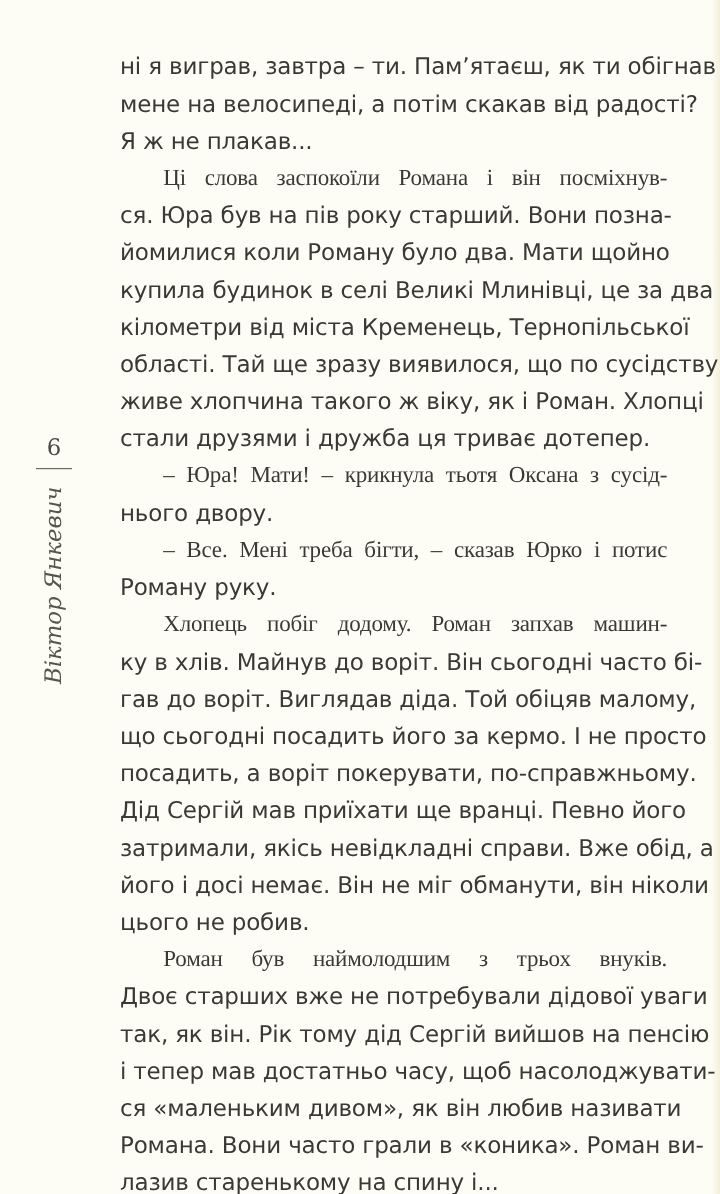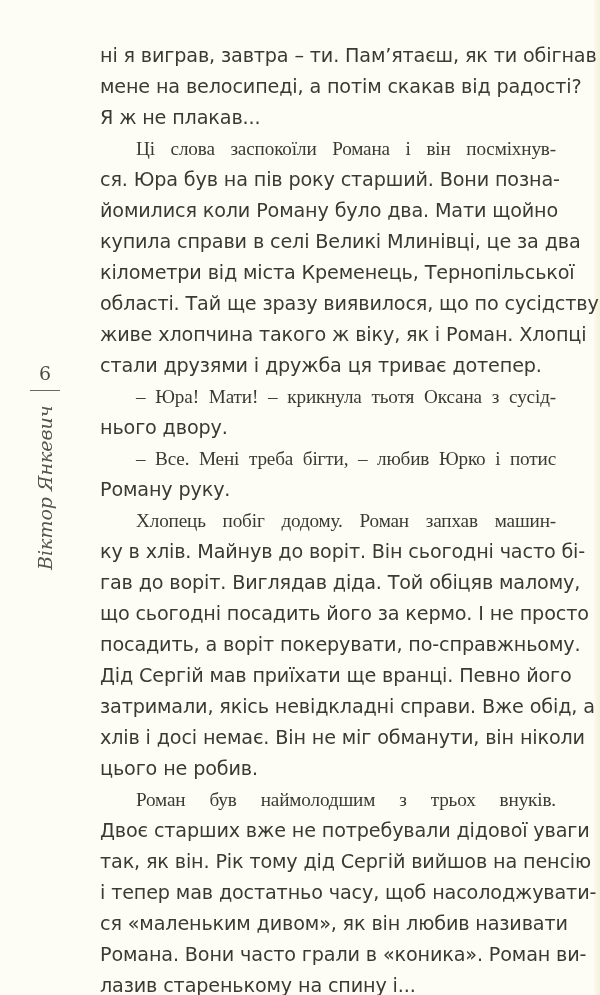--- a/index.html
+++ b/index.html
@@ -92,37 +92,37 @@
 </div>
 <div class="author-vertical">Віктор Янкевич</div>
 
 <div class="body-text">
   <span class="line">ні я виграв, завтра – ти. Пам’ятаєш, як ти обігнав</span>
   <span class="line">мене на велосипеді, а потім скакав від радості?</span>
   <span class="line last">Я ж не плакав...</span>
   <span class="line indent">Ці слова заспокоїли Романа і він посміхнув-</span>
   <span class="line">ся. Юра був на пів року старший. Вони позна-</span>
   <span class="line">йомилися коли Роману було два. Мати щойно</span>
-  <span class="line">купила справи в селі Великі Млинівці, це за два</span>
+  <span class="line">купила будинок в селі Великі Млинівці, це за два</span>
   <span class="line">кілометри від міста Кременець, Тернопільської</span>
   <span class="line">області. Тай ще зразу виявилося, що по сусідству</span>
   <span class="line">живе хлопчина такого ж віку, як і Роман. Хлопці</span>
   <span class="line last">стали друзями і дружба ця триває дотепер.</span>
   <span class="line indent">– Юра! Мати! – крикнула тьотя Оксана з сусід-</span>
   <span class="line last">нього двору.</span>
-  <span class="line indent">– Все. Мені треба бігти, – любив Юрко і потис</span>
+  <span class="line indent">– Все. Мені треба бігти, – сказав Юрко і потис</span>
   <span class="line last">Роману руку.</span>
   <span class="line indent">Хлопець побіг додому. Роман запхав машин-</span>
   <span class="line">ку в хлів. Майнув до воріт. Він сьогодні часто бі-</span>
   <span class="line">гав до воріт. Виглядав діда. Той обіцяв малому,</span>
   <span class="line">що сьогодні посадить його за кермо. І не просто</span>
   <span class="line">посадить, а воріт покерувати, по-справжньому.</span>
   <span class="line">Дід Сергій мав приїхати ще вранці. Певно його</span>
   <span class="line">затримали, якісь невідкладні справи. Вже обід, а</span>
-  <span class="line">хлів і досі немає. Він не міг обманути, він ніколи</span>
+  <span class="line">його і досі немає. Він не міг обманути, він ніколи</span>
   <span class="line last">цього не робив.</span>
   <span class="line indent">Роман був наймолодшим з трьох внуків.</span>
   <span class="line">Двоє старших вже не потребували дідової уваги</span>
   <span class="line">так, як він. Рік тому дід Сергій вийшов на пенсію</span>
   <span class="line">і тепер мав достатньо часу, щоб насолоджувати-</span>
   <span class="line">ся «маленьким дивом», як він любив називати</span>
   <span class="line">Романа. Вони часто грали в «коника». Роман ви-</span>
   <span class="line last">лазив старенькому на спину і...</span>
 </div>
 

